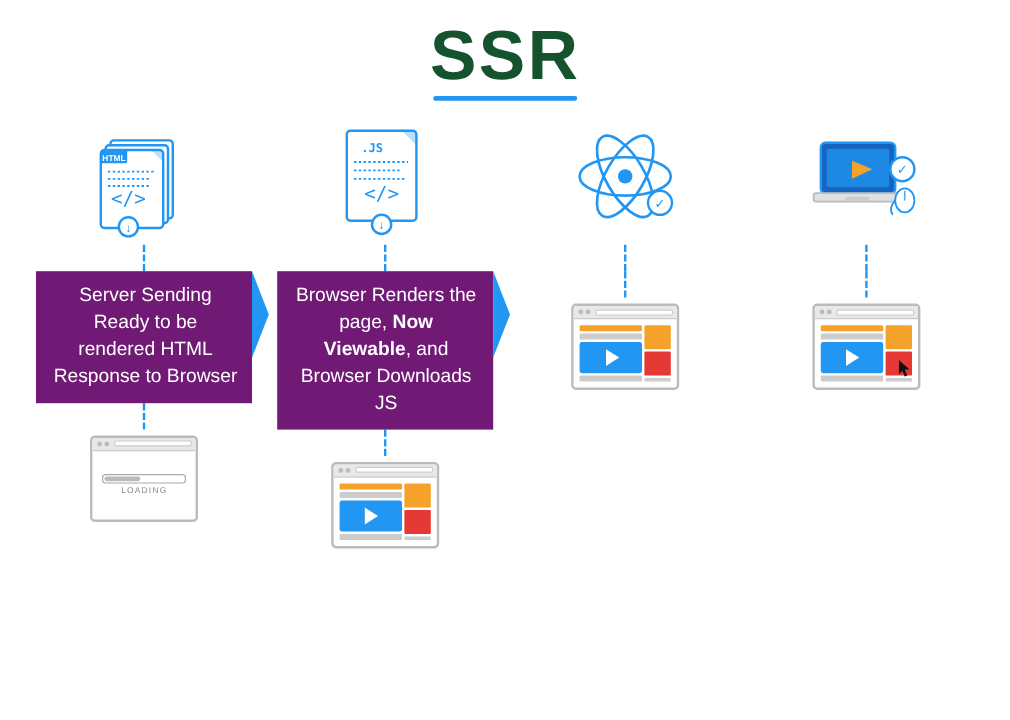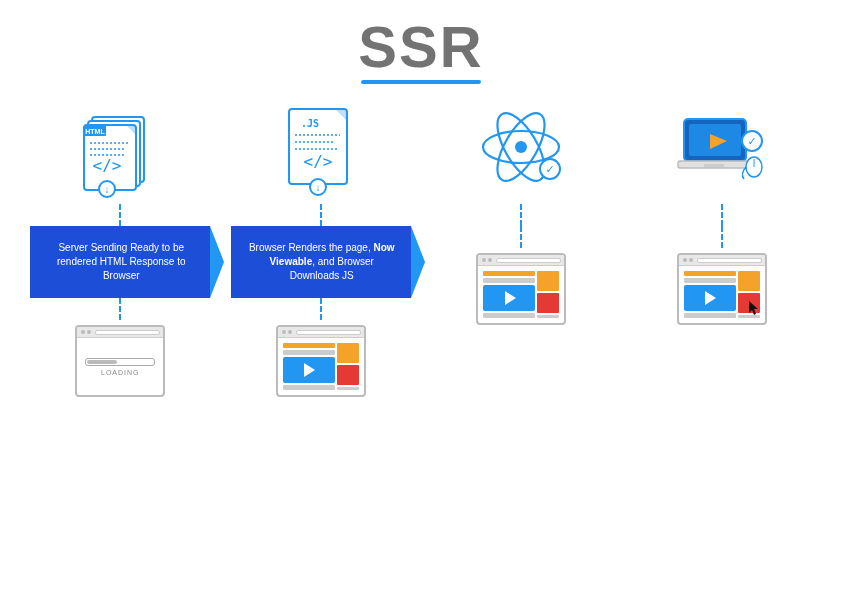--- a/index.html
+++ b/index.html
@@ -15,21 +15,21 @@
     }
 
     
     .title-section {
       margin-top: 18px;
       text-align: center;
     }
     .ssr-title {
       font-size: 58px;
       font-weight: 700;
-      color: #737373;
+      color: #14532d;
       letter-spacing: 2px;
       line-height: 1;
     }
     .ssr-underline {
       width: 120px;
       height: 4px;
       background: #2196F3;
       border-radius: 2px;
       margin: 4px auto 0;
       transform: skewX(-5deg);
@@ -65,23 +65,23 @@
 
     
     .v-line {
       width: 2px;
       height: 22px;
       border-left: 2px dashed #2196F3;
     }
 
     
     .arrow-banner {
-      background: #1d4ed8;
+      background: #701a75;
       color: #fff;
-      font-size: 10px;
+      font-size: 16px;
       font-weight: 400;
       text-align: center;
       padding: 10px 12px 10px 14px;
       position: relative;
       min-height: 72px;
       display: flex;
       align-items: center;
       justify-content: center;
       width: 90%;
       line-height: 1.4;

